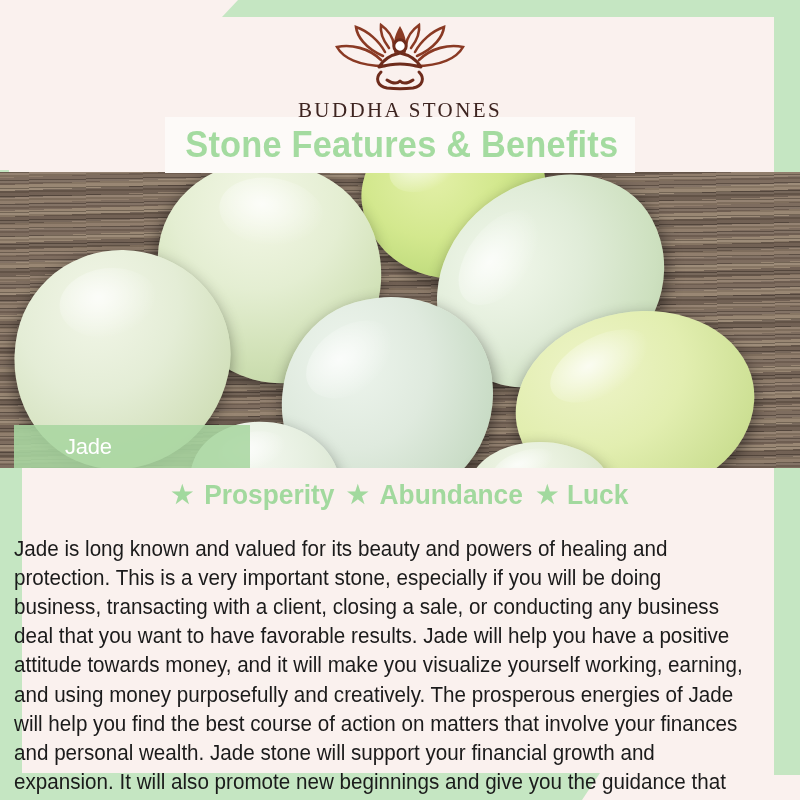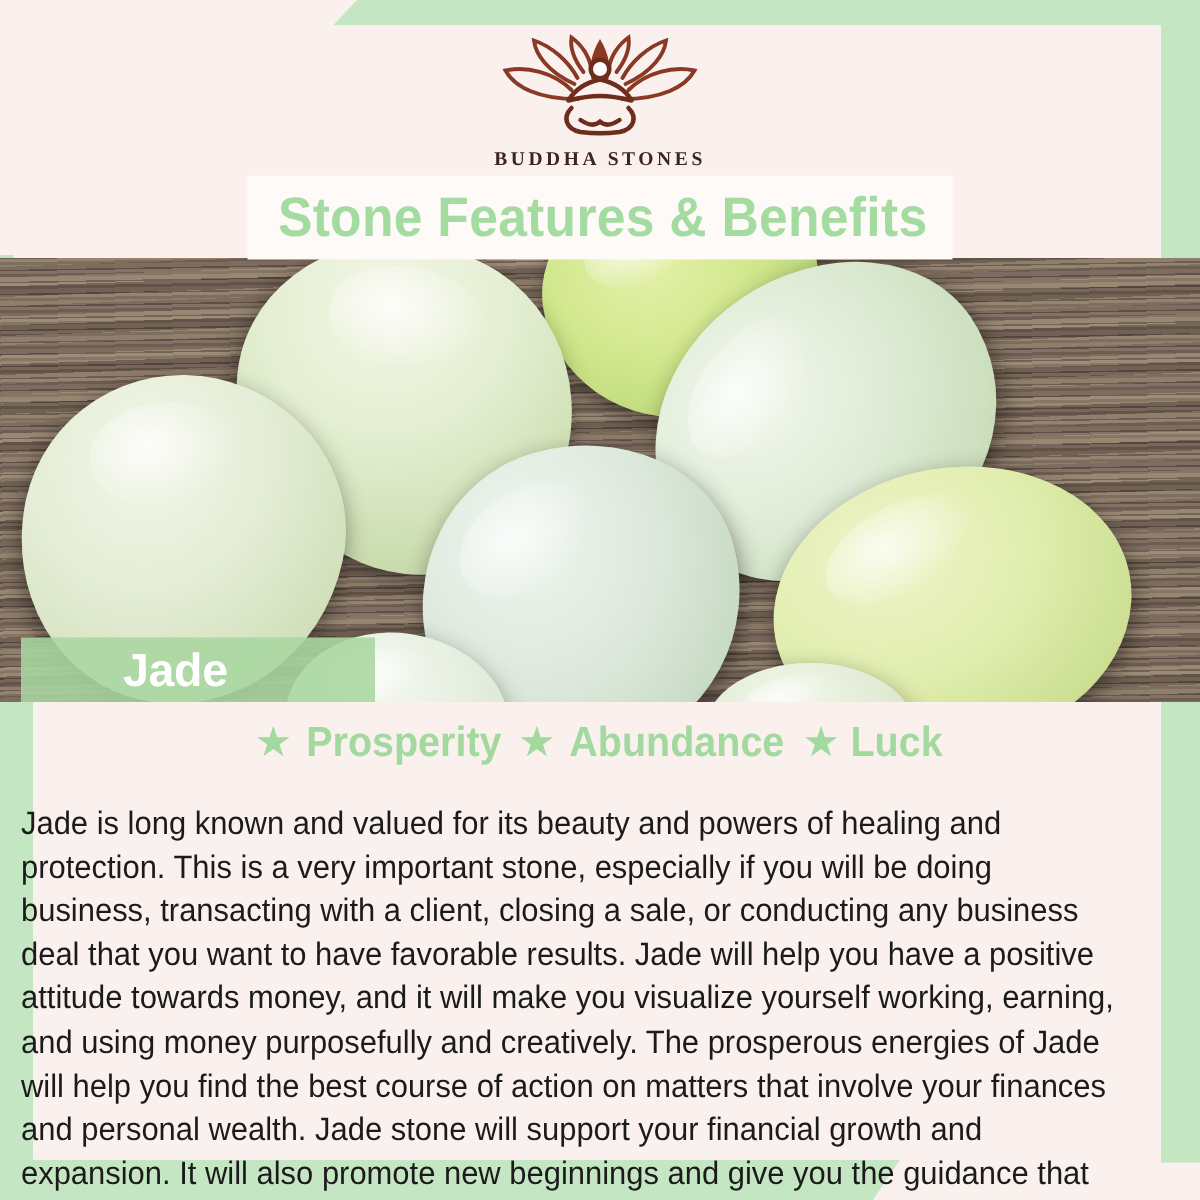--- a/index.html
+++ b/index.html
@@ -76,24 +76,24 @@
   .logo-mark {
     display: block;
     margin: 0 auto;
     width: 150px;
     height: 72px;
   }
   .logo-word {
     display: block;
     margin-top: 4px;
     font-family: "Liberation Serif", serif;
-    font-size: 13px;
+    font-size: 21px;
     letter-spacing: 2.4px;
     color: #3d2420;
-    font-weight: 700;
+    font-weight: 400;
   }
 
   
   .title-banner {
     position: absolute;
     left: 165px;
     top: 117px;
     width: 470px;
     height: 56px;
     background: #fdfaf8;
@@ -211,23 +211,23 @@
     left: 14px;
     top: 425px;
     width: 236px;
     height: 43px;
     background: rgba(168, 214, 160, 0.88);
     display: flex;
     align-items: center;
     z-index: 4;
   }
   .jade-text {
-    margin-left: 68px;
-    font-size: 31px;
-    font-weight: bold;
+    margin-left: 51px;
+    font-size: 22px;
+    font-weight: normal;
     color: #ffffff;
     letter-spacing: -0.2px;
   }
 
   
   .benefits {
     position: absolute;
     left: 0;
     top: 479px;
     width: 800px;

